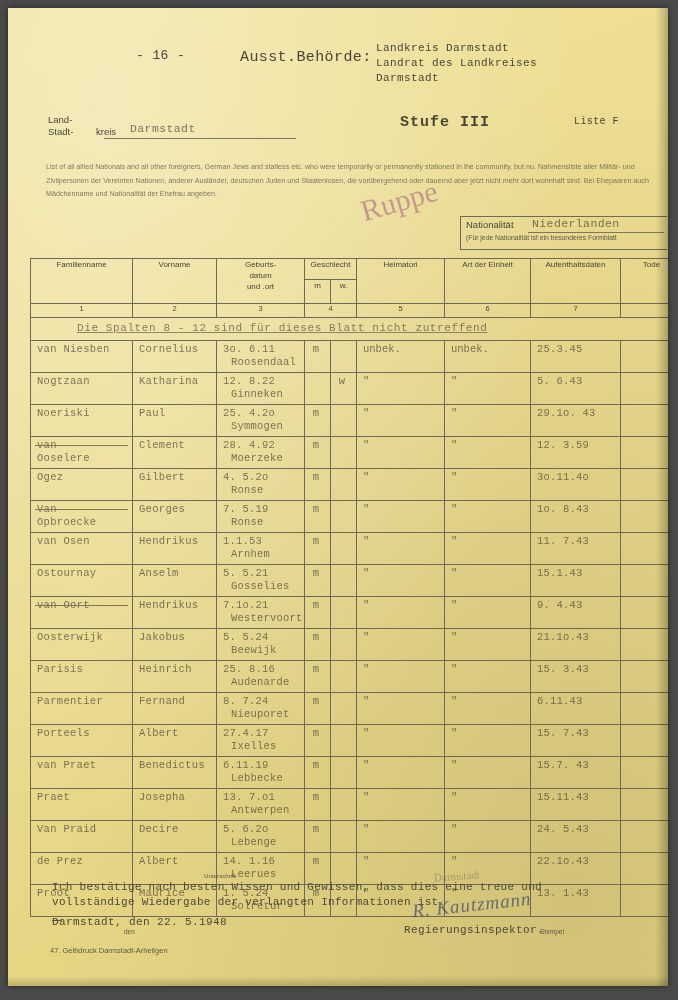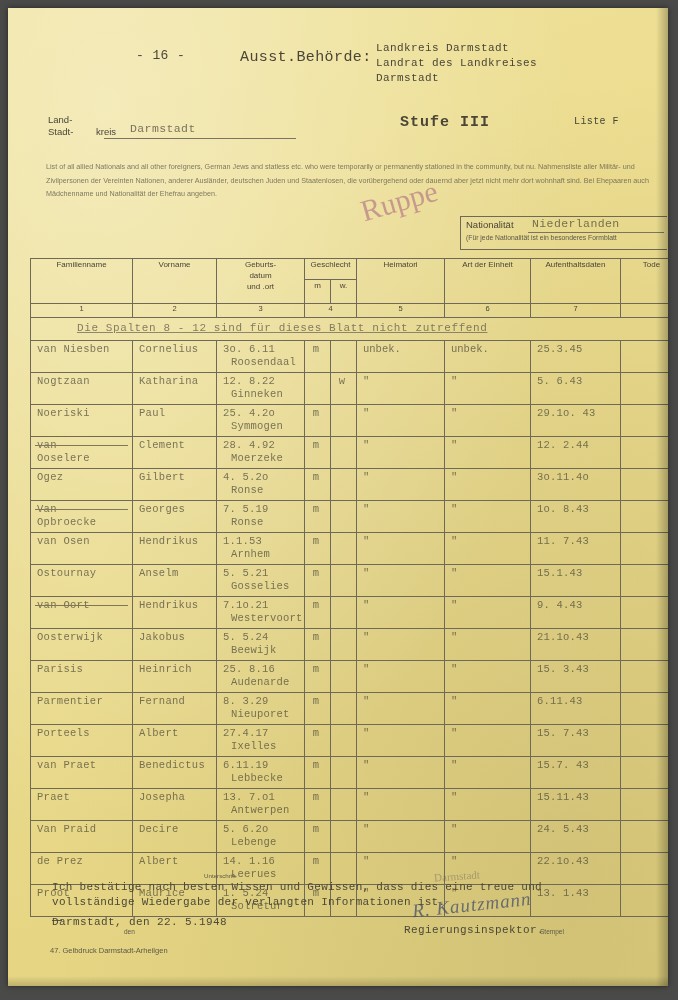--- a/index.html
+++ b/index.html
@@ -480,21 +480,21 @@
             <td>
               <div class="cell c-center faded"></div>
             </td>
             <td>
               <div class="cell faded">"</div>
             </td>
             <td>
               <div class="cell faded">"</div>
             </td>
             <td>
-              <div class="cell c-date faded">12. 2.44</div>
+              <div class="cell c-date faded">12. 3.59</div>
             </td>
             <td>
               <div class="cell "></div>
             </td>
           </tr>
           <tr class="drow">
             <td>
               <div class="cell c-name faded" style="white-space: pre;">Ogez</div>
             </td>
             <td>
@@ -698,21 +698,21 @@
             </td>
           </tr>
           <tr class="drow">
             <td>
               <div class="cell c-name faded" style="white-space: pre;">Parmentier</div>
             </td>
             <td>
               <div class="cell c-name faded">Fernand</div>
             </td>
             <td>
-              <div class="cell c-birth c-date faded"><span>8. 3.29</span><span class="place">Nieuporet</span></div>
+              <div class="cell c-birth c-date faded"><span>8. 7.24</span><span class="place">Nieuporet</span></div>
             </td>
             <td>
               <div class="cell c-center faded">m</div>
             </td>
             <td>
               <div class="cell c-center faded"></div>
             </td>
             <td>
               <div class="cell faded">"</div>
             </td>

